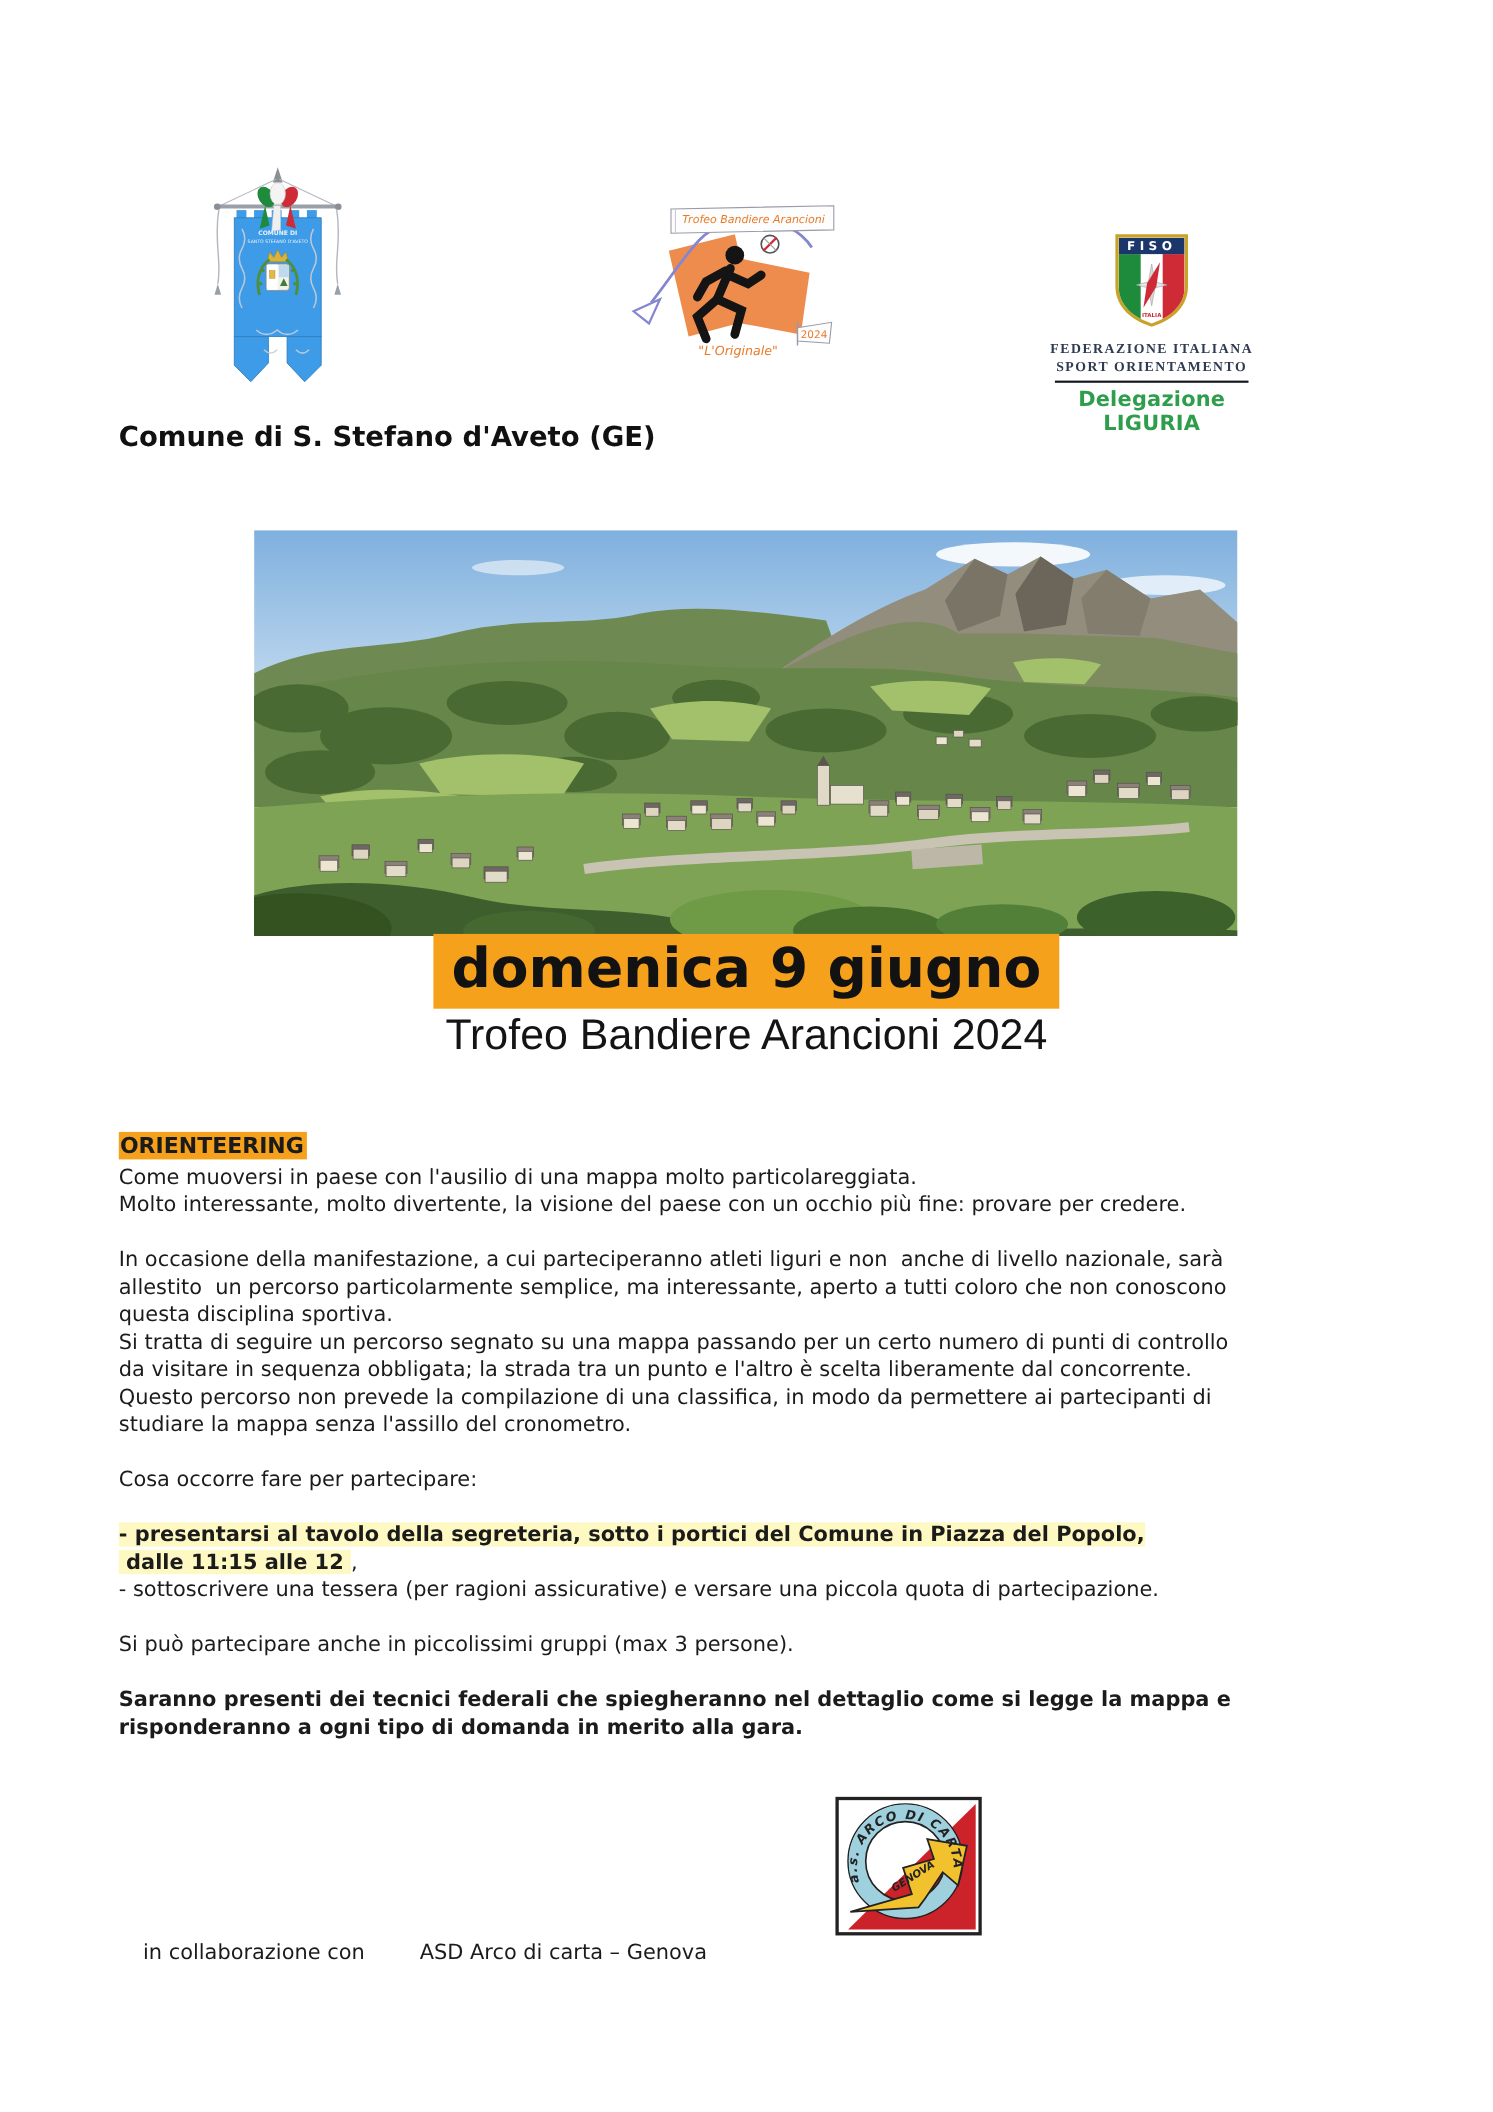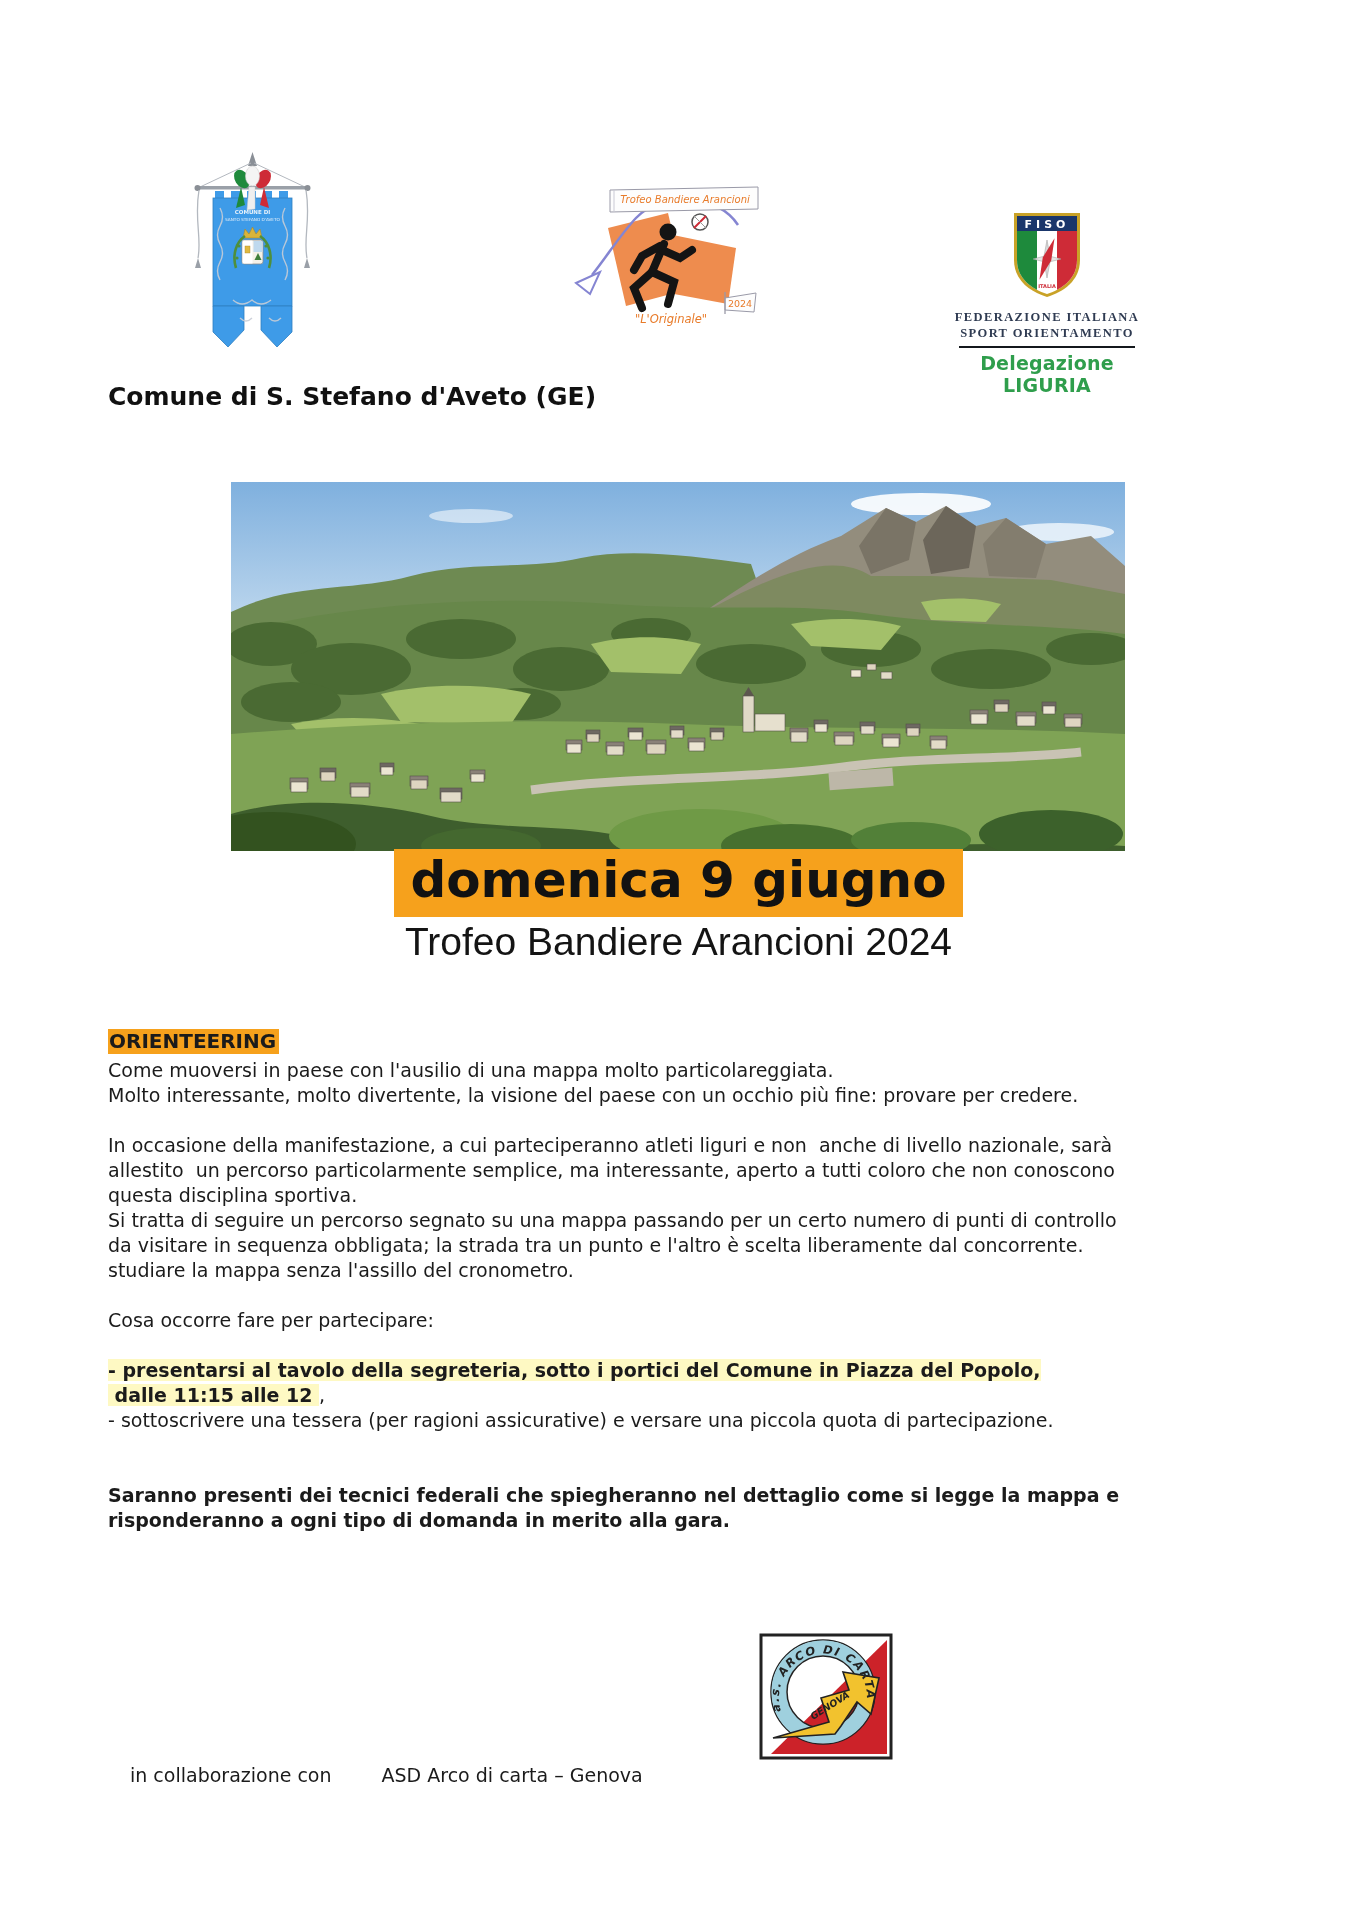--- a/index.html
+++ b/index.html
@@ -324,29 +324,31 @@
       <div class="line">Come muoversi in paese con l'ausilio di una mappa molto particolareggiata.</div>
       <div class="line">Molto interessante, molto divertente, la visione del paese con un occhio più fine: provare per credere.</div>
     </div>
   <div class="gap"></div>
   <div>
       <div class="line">In occasione della manifestazione, a cui parteciperanno atleti liguri e non  anche di livello nazionale, sarà</div>
       <div class="line">allestito  un percorso particolarmente semplice, ma interessante, aperto a tutti coloro che non conoscono</div>
       <div class="line">questa disciplina sportiva.</div>
       <div class="line">Si tratta di seguire un percorso segnato su una mappa passando per un certo numero di punti di controllo</div>
       <div class="line">da visitare in sequenza obbligata; la strada tra un punto e l'altro è scelta liberamente dal concorrente.</div>
+      <div class="line">Questo percorso non prevede la compilazione di una classifica, in modo da permettere ai partecipanti di</div>
       <div class="line">studiare la mappa senza l'assillo del cronometro.</div>
     </div>
   <div class="gap"></div>
   <div class="line">Cosa occorre fare per partecipare:</div>
   <div class="gap"></div>
   <div class="line"><span class="hl bold">- presentarsi al tavolo della segreteria, sotto i portici del Comune in Piazza del Popolo,</span></div>
   <div class="line"><span class="hl bold"> dalle 11:15 alle 12 </span><span>,</span></div>
   <div class="line">- sottoscrivere una tessera (per ragioni assicurative) e versare una piccola quota di partecipazione.</div>
   <div class="gap"></div>
+  <div class="line">Si può partecipare anche in piccolissimi gruppi (max 3 persone).</div>
   <div class="gap"></div>
   <div class="bold">
       <div class="line">Saranno presenti dei tecnici federali che spiegheranno nel dettaglio come si legge la mappa e</div>
       <div class="line">risponderanno a ogni tipo di domanda in merito alla gara.</div>
     </div>
 </div>
 
 <div class="abs arco">
   <svg viewBox="0 0 138 130" width="138" height="130">
     <defs>

